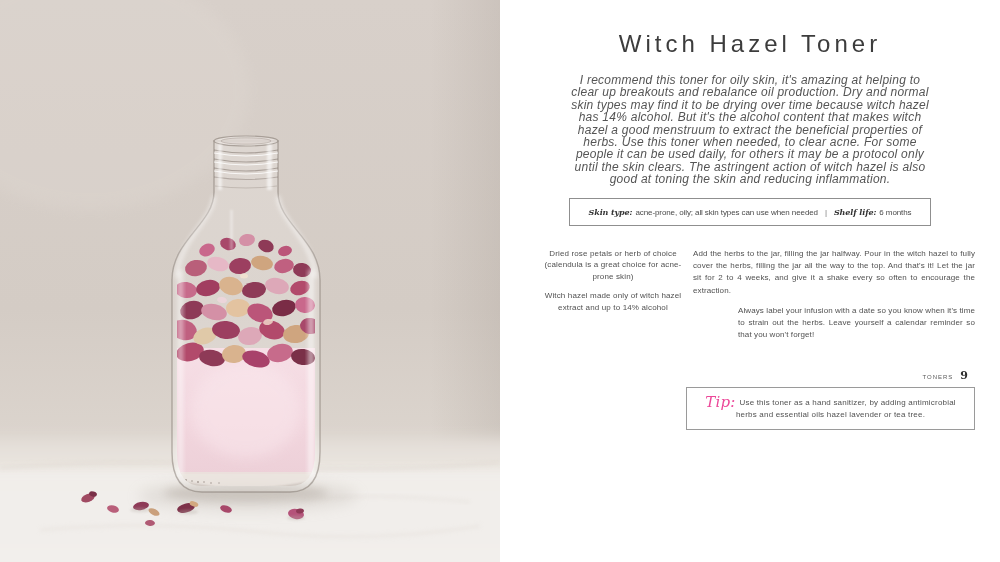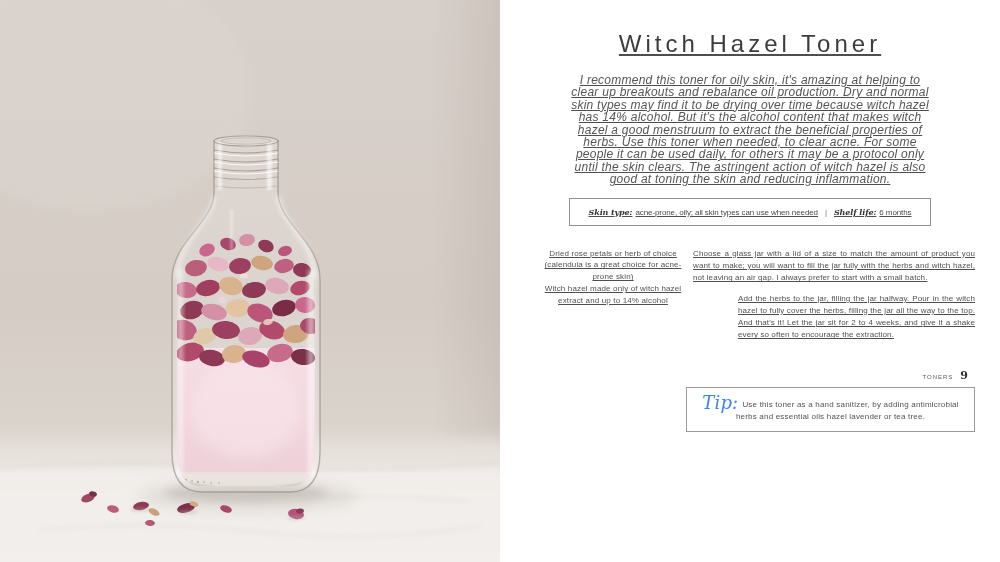--- a/index.html
+++ b/index.html
@@ -12,21 +12,20 @@
   .photo-page {
     position: absolute; left: 0; top: 0; width: 500px; height: 562px;
     overflow: hidden; background: #d6cec8;
   }
   .photo-page svg { display: block; }
 
   
   .text-page {
     position: absolute; left: 500px; top: 0; width: 500px; height: 398px;
     background: #ffffff;
-    text-decoration: underline;
   }
   .page-title {
     margin-top: 30px;
     text-align: center;
     font-family: "Liberation Sans", sans-serif;
     font-weight: 300;
     font-size: 24px;
     letter-spacing: 4px;
     color: #3c3c3c;
   }
@@ -66,21 +65,21 @@
   }
   .ingredients {
     width: 140px;
     flex: 0 0 140px;
     text-align: center;
     font-size: 8px;
     line-height: 11.8px;
     letter-spacing: 0.15px;
     color: #515151;
   }
-  .ingredients p + p { margin-top: 0; }
+  .ingredients p + p { margin-top: 7px; }
   .col-gap { flex: 0 0 10px; }
   .instructions {
     flex: 1;
     font-size: 8px;
     line-height: 12.3px;
     letter-spacing: 0.1px;
     text-align: justify;
     color: #515151;
   }
   .instructions p + p { margin-top: 8px; margin-left: 45px; }
@@ -94,22 +93,22 @@
     padding: 7px 14px 9px 14px;
     text-align: center;
     font-size: 8px;
     line-height: 11.5px;
     letter-spacing: 0.2px;
     color: #525252;
   }
   .tip-label {
     font-family: "DejaVu Serif", serif;
     font-style: italic;
-    font-size: 18px;
-    color: #3b82f6;
+    font-size: 15px;
+    color: #ec4899;
     margin-right: 4px;
     position: relative;
     top: 2px;
   }
   .page-footer {
     position: absolute;
     right: 32px;
     bottom: 16px;
     display: flex;
     align-items: baseline;
@@ -309,22 +308,22 @@
       <span class="lbl">Skin type:</span><span>acne-prone, oily; all skin types can use when needed</span><span class="sep">|</span><span class="lbl">Shelf life:</span><span>6 months</span>
     </div>
 
     <div class="cols">
       <div class="ingredients">
         <p>Dried rose petals or herb of choice (calendula is a great choice for acne-prone skin)</p>
         <p>Witch hazel made only of witch hazel extract and up to 14% alcohol</p>
       </div>
       <div class="col-gap"></div>
       <div class="instructions">
-        <p>Choose a glass jar with a lid of a size to match the amount of product you want to make; you will want to fill the jar fully with the herbs and witch hazel, not leaving an air gap. I always prefer to start with a small batch.</p>
         <p>Add the herbs to the jar, filling the jar halfway. Pour in the witch hazel to fully cover the herbs, filling the jar all the way to the top. And that's it! Let the jar sit for 2 to 4 weeks, and give it a shake every so often to encourage the extraction.</p>
+        <p>Always label your infusion with a date so you know when it's time to strain out the herbs. Leave yourself a calendar reminder so that you won't forget!</p>
       </div>
     </div>
 
     <div class="tip-box">
       <span class="tip-label">Tip:</span><span>Use this toner as a hand sanitizer, by adding antimicrobial herbs and essential oils hazel lavender or tea tree.</span>
     </div>
 
     <div class="page-footer">
       <span class="footer-section">Toners</span>
       <span class="footer-page-number">9</span>

